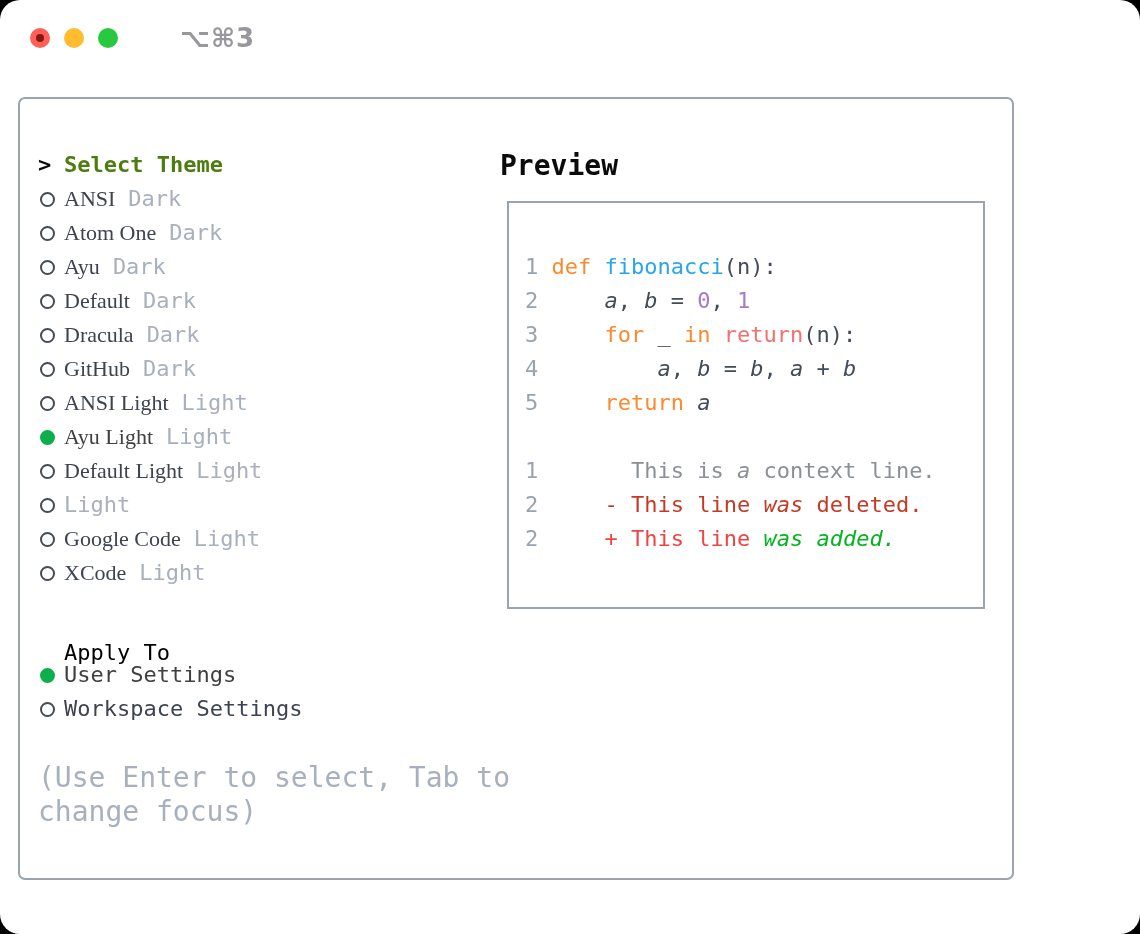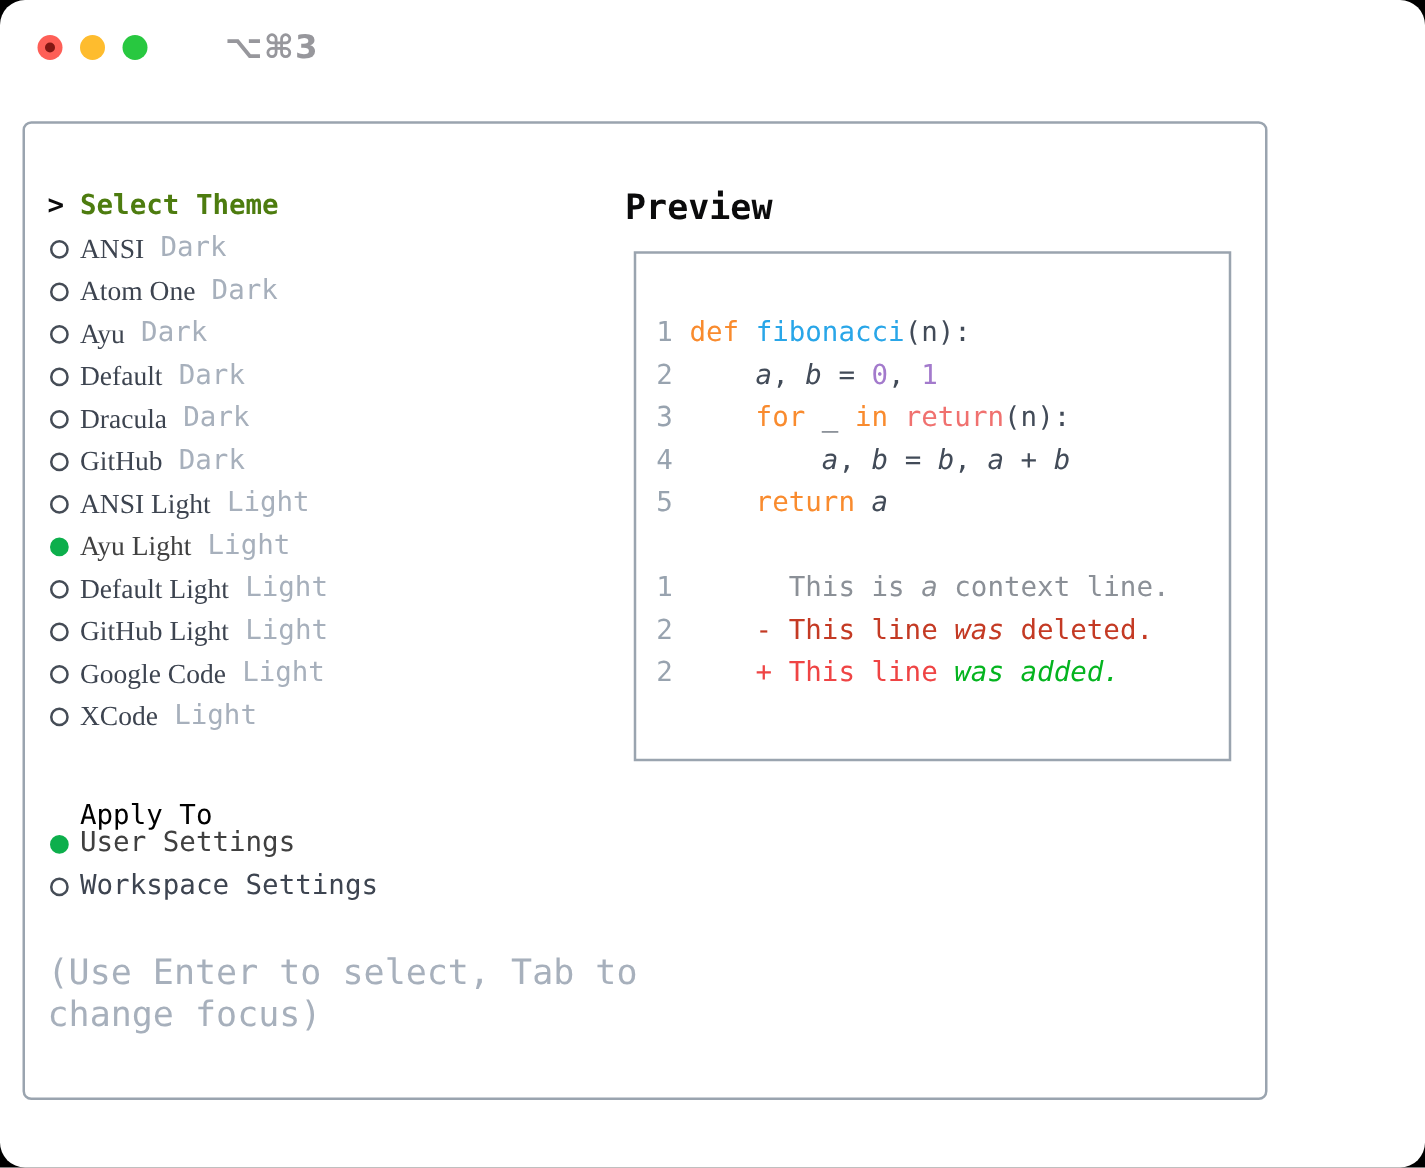--- a/index.html
+++ b/index.html
@@ -124,21 +124,20 @@
         <span class="name sel">Ayu Light</span>
         <span class="muted">Light</span>
       </div>
       <div class="row">
         <span class="pre"><span class="radio"></span></span>
         <span class="name">Default Light</span>
         <span class="muted">Light</span>
       </div>
       <div class="row">
         <span class="pre"><span class="radio"></span></span>
-        <span class="name">GitHub Light</span>
         <span class="muted">Light</span>
       </div>
       <div class="row">
         <span class="pre"><span class="radio"></span></span>
         <span class="name">Google Code</span>
         <span class="muted">Light</span>
       </div>
       <div class="row">
         <span class="pre"><span class="radio"></span></span>
         <span class="name">XCode</span>

